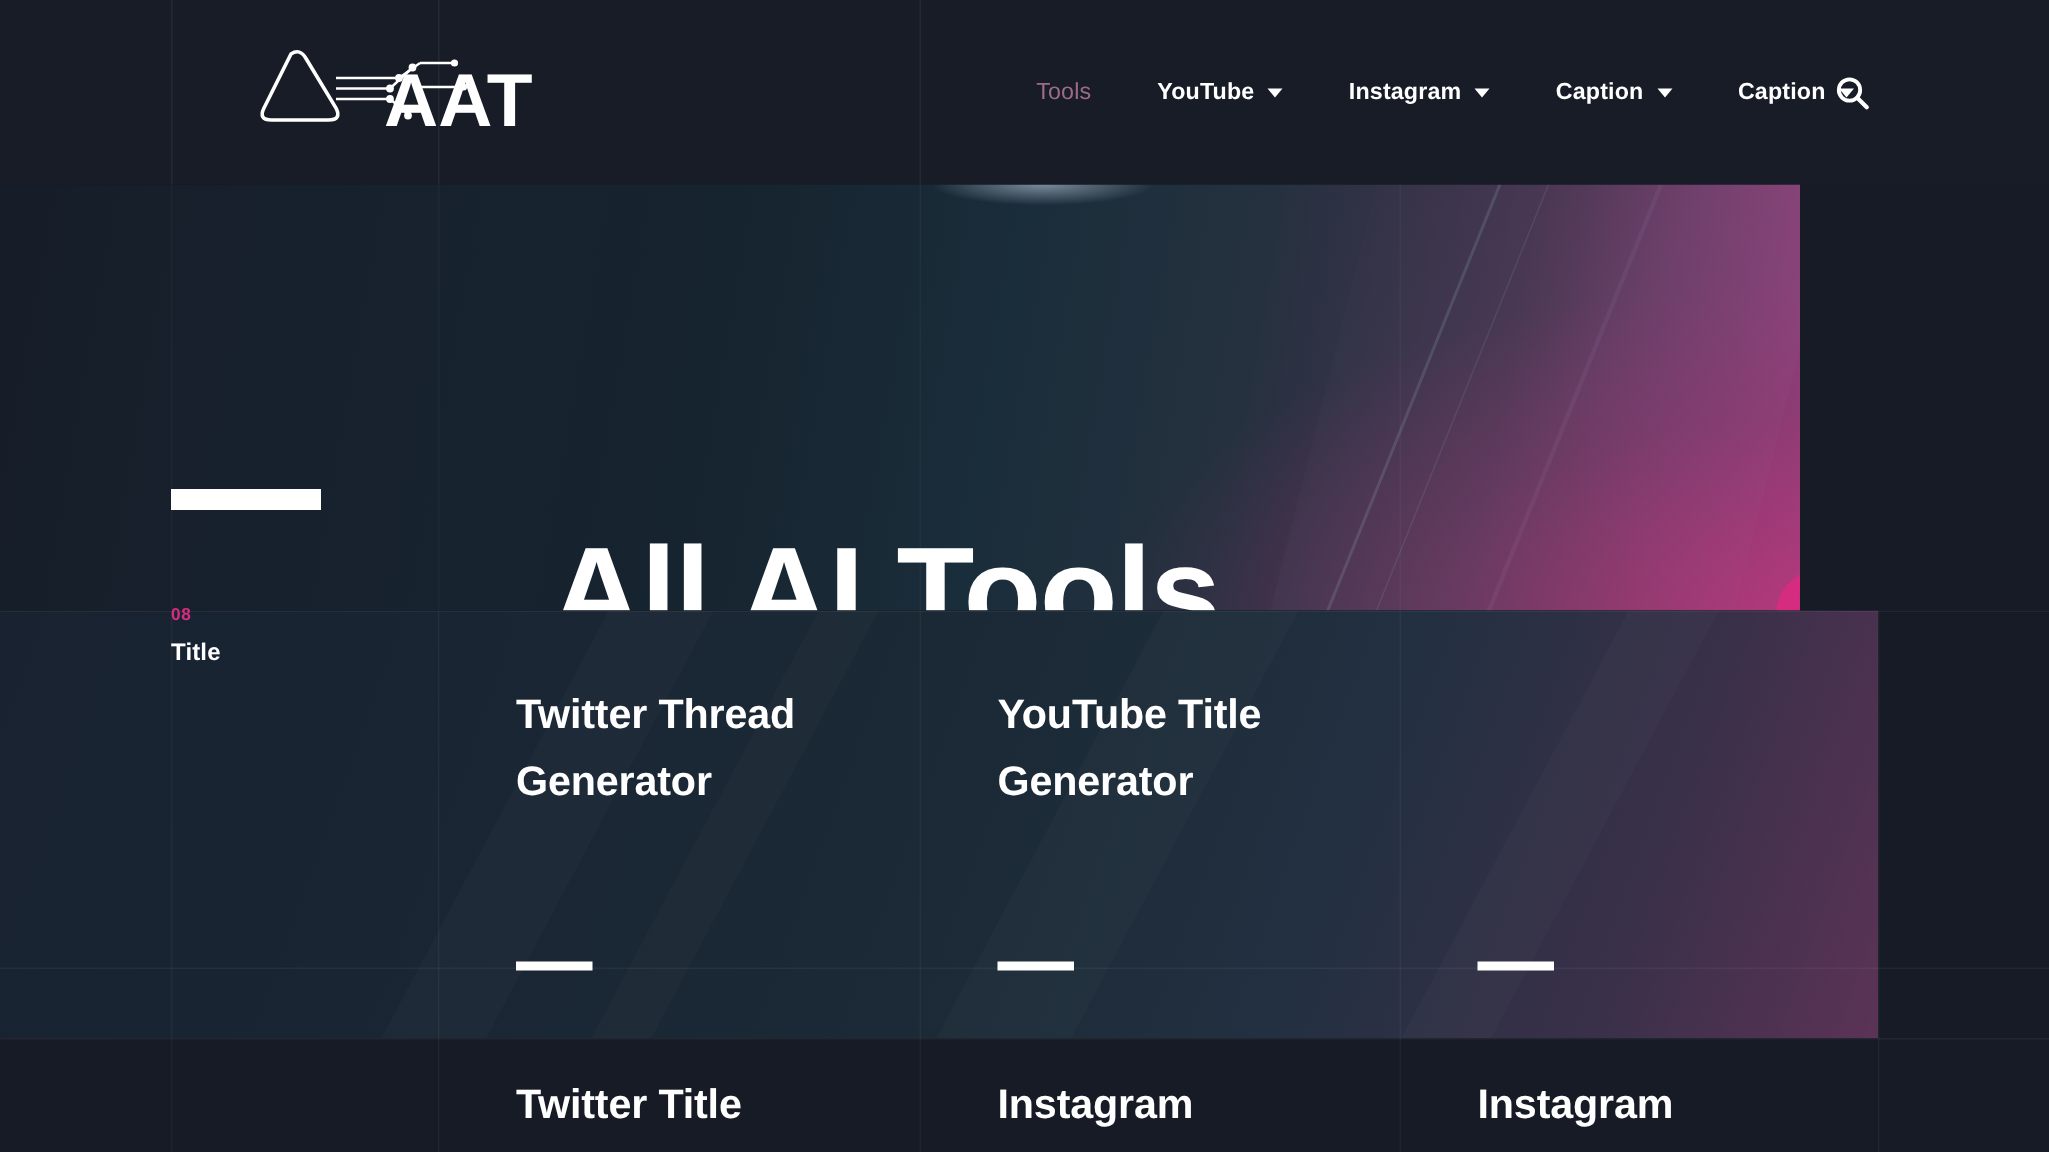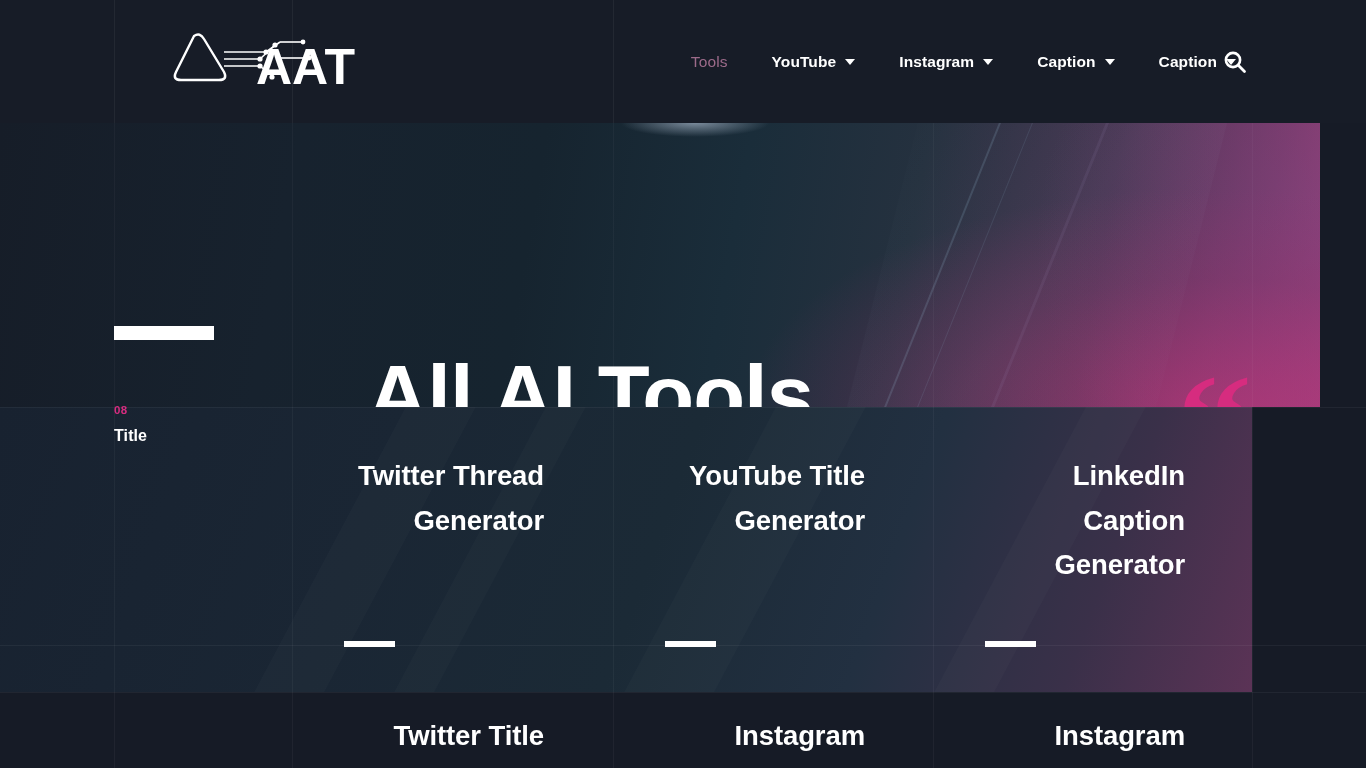--- a/index.html
+++ b/index.html
@@ -57,21 +57,21 @@
     border-top:6px solid #ffffff;
     display:block;
   }
   #search-btn {
     position:absolute; right:118px; top:0; height:123px;
     display:flex; align-items:center; cursor:pointer;
   }
 
   
   #hero {
-    position:absolute; left:0; top:123px; width:1320px; height:284px;
+    position:absolute; left:0; top:123px; width:1200px; height:284px;
     overflow:hidden;
     background:
       radial-gradient(ellipse 620px 300px at 1210px 290px, rgba(201,53,126,0.60) 0%, rgba(150,50,110,0.30) 45%, rgba(30,45,65,0) 75%),
       radial-gradient(ellipse 420px 420px at 1330px 120px, rgba(120,70,130,0.45) 0%, rgba(40,50,75,0) 70%),
       linear-gradient(100deg, #161d28 0%, #17222e 22%, #16242f 40%, #1a2d3a 55%, #25313f 68%, #45334f 82%, #7b3a6a 94%, #9c3f78 100%);
   }
   #hero .topglow {
     position:absolute; left:620px; top:-14px; width:150px; height:28px;
     background:radial-gradient(ellipse at center, rgba(200,215,235,0.55) 0%, rgba(200,215,235,0) 70%);
   }
@@ -119,21 +119,20 @@
     font-family:"Liberation Serif", serif;
     line-height:0.72;
     letter-spacing:-6px;
   }
 
   
   #tools {
     position:absolute; left:0; top:407px; width:1366px; height:361px;
     background:#161b26;
     overflow:hidden;
-    text-align:right;
   }
   #tools .bgpanel {
     position:absolute; left:0; top:0; width:1252px; height:285px;
     background:
       linear-gradient(110deg, #182230 0%, #1a2634 30%, #1b2a36 52%, #223041 70%, #3a3049 86%, #5b3356 100%);
   }
   #tools .bgpanel .diag {
     position:absolute; background:rgba(255,255,255,0.018);
     transform:skewX(-28deg);
   }
@@ -303,21 +302,20 @@
 
     <div class="card" style="left:292px; top:0;">
       <div class="card-title">Twitter Thread Generator</div>
       <div class="card-rule"></div>
     </div>
     <div class="card" style="left:613px; top:0;">
       <div class="card-title">YouTube Title Generator</div>
       <div class="card-rule"></div>
     </div>
     <div class="card" style="left:933px; top:0;">
-      <div class="card-title">LinkedIn Caption Generator</div>
       <div class="card-rule"></div>
     </div>
 
     <div class="card card-r2" style="left:292px; top:285px;">
       <div class="card-title">Twitter Title Generator</div>
     </div>
     <div class="card card-r2" style="left:613px; top:285px;">
       <div class="card-title">Instagram Caption</div>
     </div>
     <div class="card card-r2" style="left:933px; top:285px;">

